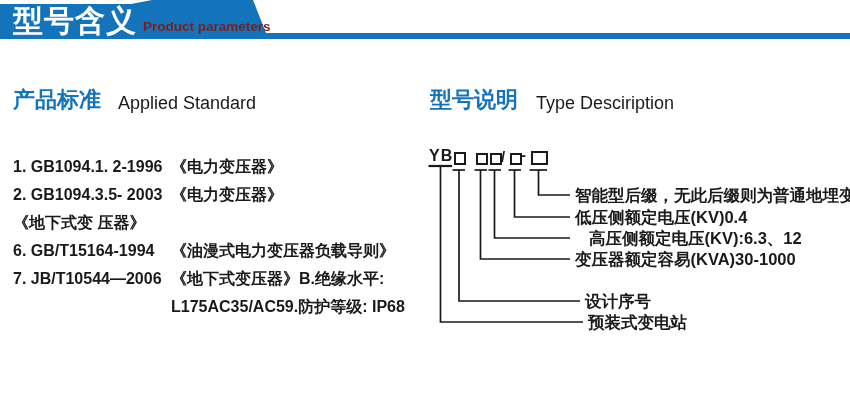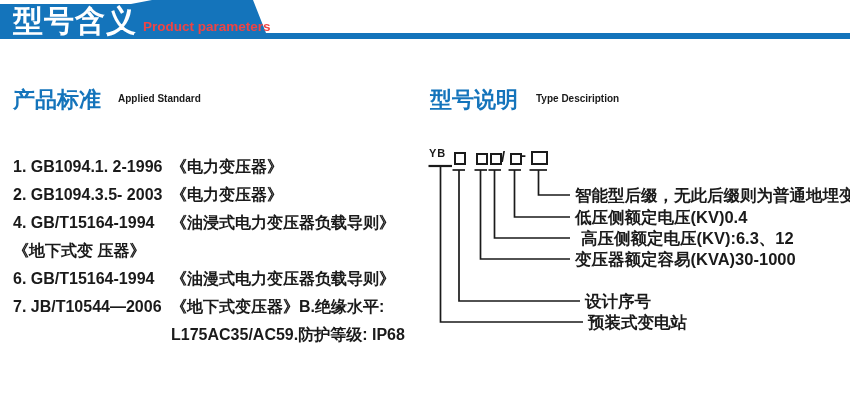--- a/index.html
+++ b/index.html
@@ -19,30 +19,30 @@
 
   
   .banner-svg{position:absolute;left:0;top:0;width:850px;height:40px;display:block;}
   .banner-title{
     position:absolute;left:13px;top:4px;width:125px;height:33px;
     color:#fff;font-size:30px;font-weight:bold;letter-spacing:1px;
     line-height:33px;white-space:nowrap;
   }
   .banner-sub{
     position:absolute;left:143px;top:19px;
-    color:#ef4444;font-size:13.5px;font-weight:600;white-space:nowrap;
+    color:#7f1d1d;font-size:13.5px;font-weight:600;white-space:nowrap;
   }
 
   
   .sec-head-cn{
     position:absolute;font-size:22px;font-weight:bold;color:var(--primary);
     white-space:nowrap;
   }
   .sec-head-en{
-    position:absolute;font-size:10px;font-weight:700;color:var(--ink);
+    position:absolute;font-size:18px;font-weight:400;color:var(--ink);
     white-space:nowrap;
   }
   #applied-cn{left:13px;top:85px;}
   #applied-en{left:118px;top:93px;}
   #type-cn{left:430px;top:85px;}
   #type-en{left:536px;top:93px;}
 
   
   .std-list{position:absolute;left:13px;top:149px;width:420px;margin-top:8px;}
   .std-row{
@@ -54,41 +54,41 @@
   .std-cont{
     margin-left:158px;height:28px;
     font-size:16px;font-weight:bold;line-height:20px;white-space:pre;
   }
 
   
   .diagram{position:absolute;left:425px;top:140px;width:425px;height:210px;}
   .diag-lines{position:absolute;left:0;top:0;width:425px;height:210px;display:block;}
   .code-prefix{
     position:absolute;left:4px;top:7px;
-    font-size:11px;font-weight:bold;letter-spacing:1px;white-space:nowrap;
+    font-size:16px;font-weight:bold;letter-spacing:1px;white-space:nowrap;
   }
   .code-box{position:absolute;border:2px solid var(--ink);background:#fff;}
   #cbox-1{left:29px;top:12px;width:8px;height:9px;}
   #cbox-2{left:51px;top:13px;width:8px;height:8px;}
   #cbox-3{left:65px;top:13px;width:8px;height:8px;}
   #cbox-4{left:85px;top:13px;width:8px;height:8px;}
   #cbox-5{left:106px;top:11px;width:13px;height:10px;}
   .code-sep{
     position:absolute;font-size:15px;font-weight:bold;color:var(--ink);white-space:nowrap;
   }
   #code-slash{left:76px;top:8px;}
   #code-dash{left:96px;top:6px;}
 
   .diag-label{
     position:absolute;font-size:16.5px;font-weight:bold;color:var(--ink);
     white-space:nowrap;line-height:17px;
   }
   #dlabel-0{left:150px;top:47px;}
   #dlabel-1{left:150px;top:69px;}
-  #dlabel-2{left:156px;top:90px;}
+  #dlabel-2{left:164px;top:90px;}
   #dlabel-3{left:150px;top:111px;}
   #dlabel-4{left:160px;top:153px;}
   #dlabel-5{left:163px;top:174px;}
 </style>
 </head>
 <body>
 
 <div class="page">
 
   <svg class="banner-svg" viewBox="0 0 850 40" xmlns="http://www.w3.org/2000/svg">
@@ -101,24 +101,20 @@
   <div class="sec-head-en" id="applied-en">Applied Standard</div>
 
   <div class="std-list">
     <div class="std-row">
       <span class="std-code">1. GB1094.1. 2-1996</span>
       <span class="std-title">《电力变压器》</span>
     </div>
     <div class="std-row">
       <span class="std-code">2. GB1094.3.5- 2003</span>
       <span class="std-title">《电力变压器》</span>
-    </div>
-    <div class="std-row">
-      <span class="std-code">4. GB/T15164-1994</span>
-      <span class="std-title">《油浸式电力变压器负载导则》</span>
     </div>
     <div class="std-row">
       <span class="std-title">《地下式变 压器》</span>
     </div>
     <div class="std-row">
       <span class="std-code">6. GB/T15164-1994</span>
       <span class="std-title">《油漫式电力变压器负载导则》</span>
     </div>
     <div class="std-row">
       <span class="std-code">7. JB/T10544—2006</span>

